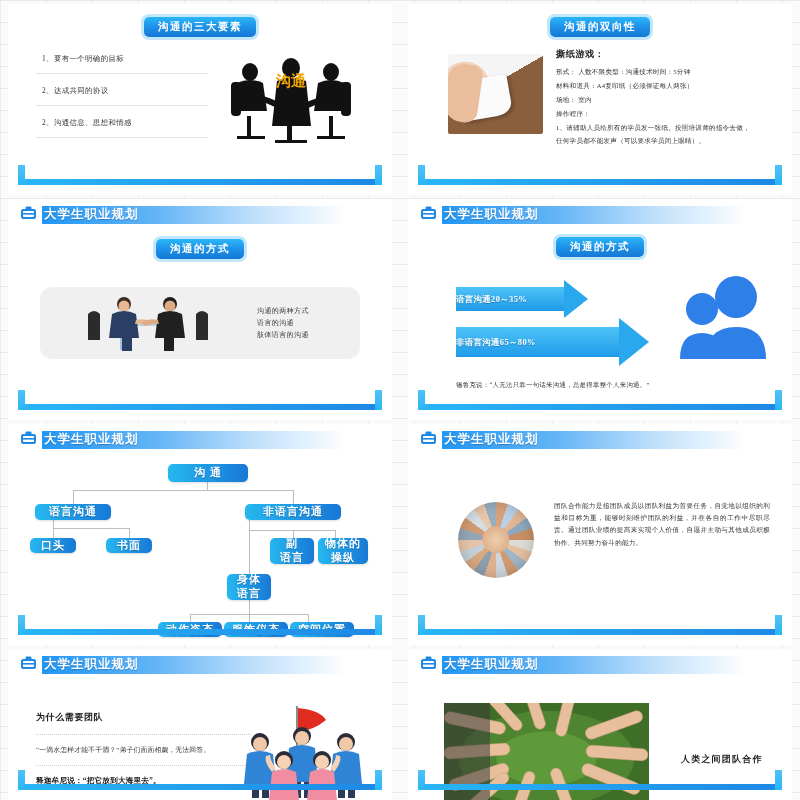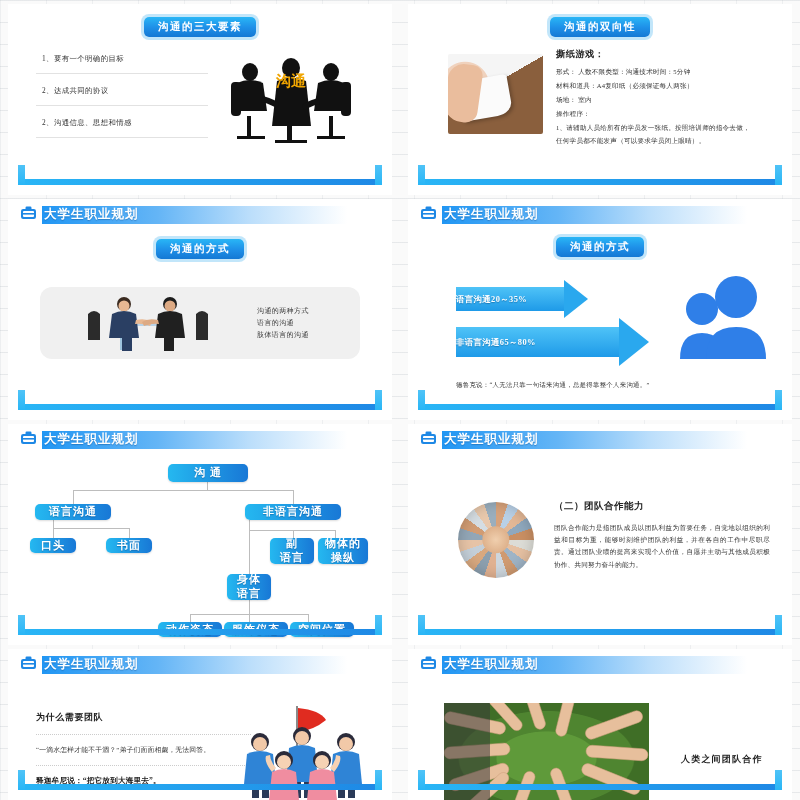--- a/index.html
+++ b/index.html
@@ -471,21 +471,20 @@
         <span class="band">
           <span>大学生职业规划</span>
         </span>
       </div>
 
       <div class="circle-img">
         <div class="hub"></div>
       </div>
 
       <div class="s6-txt">
-        <h4>（二）团队合作能力</h4>
         <p>团队合作能力是指团队成员以团队利益为首要任务，自觉地以组织的利益和目标为重，能够时刻维护团队的利益，并在各自的工作中尽职尽责。通过团队业绩的提高来实现个人价值，自愿并主动与其他成员积极协作、共同努力奋斗的能力。</p>
       </div>
 
       <div class="bracket">
         <div class="bar"></div>
           <div class="cap-l"></div>
           <div class="cap-r"></div>
       </div>
     </div>
   </div>

